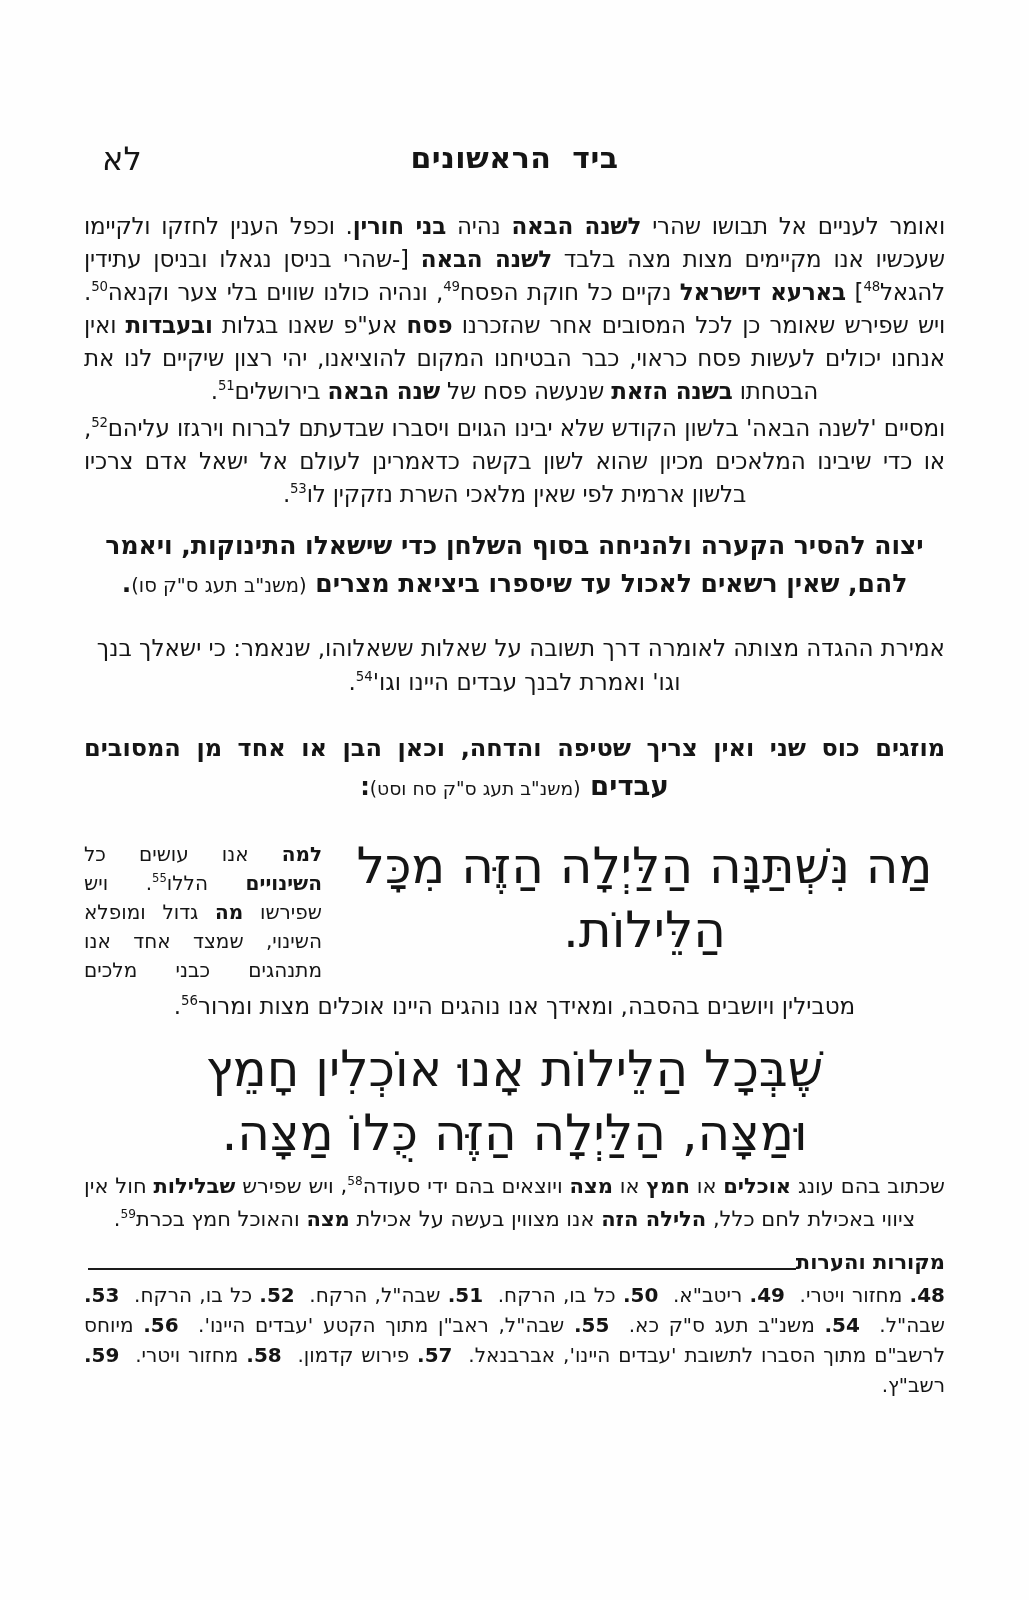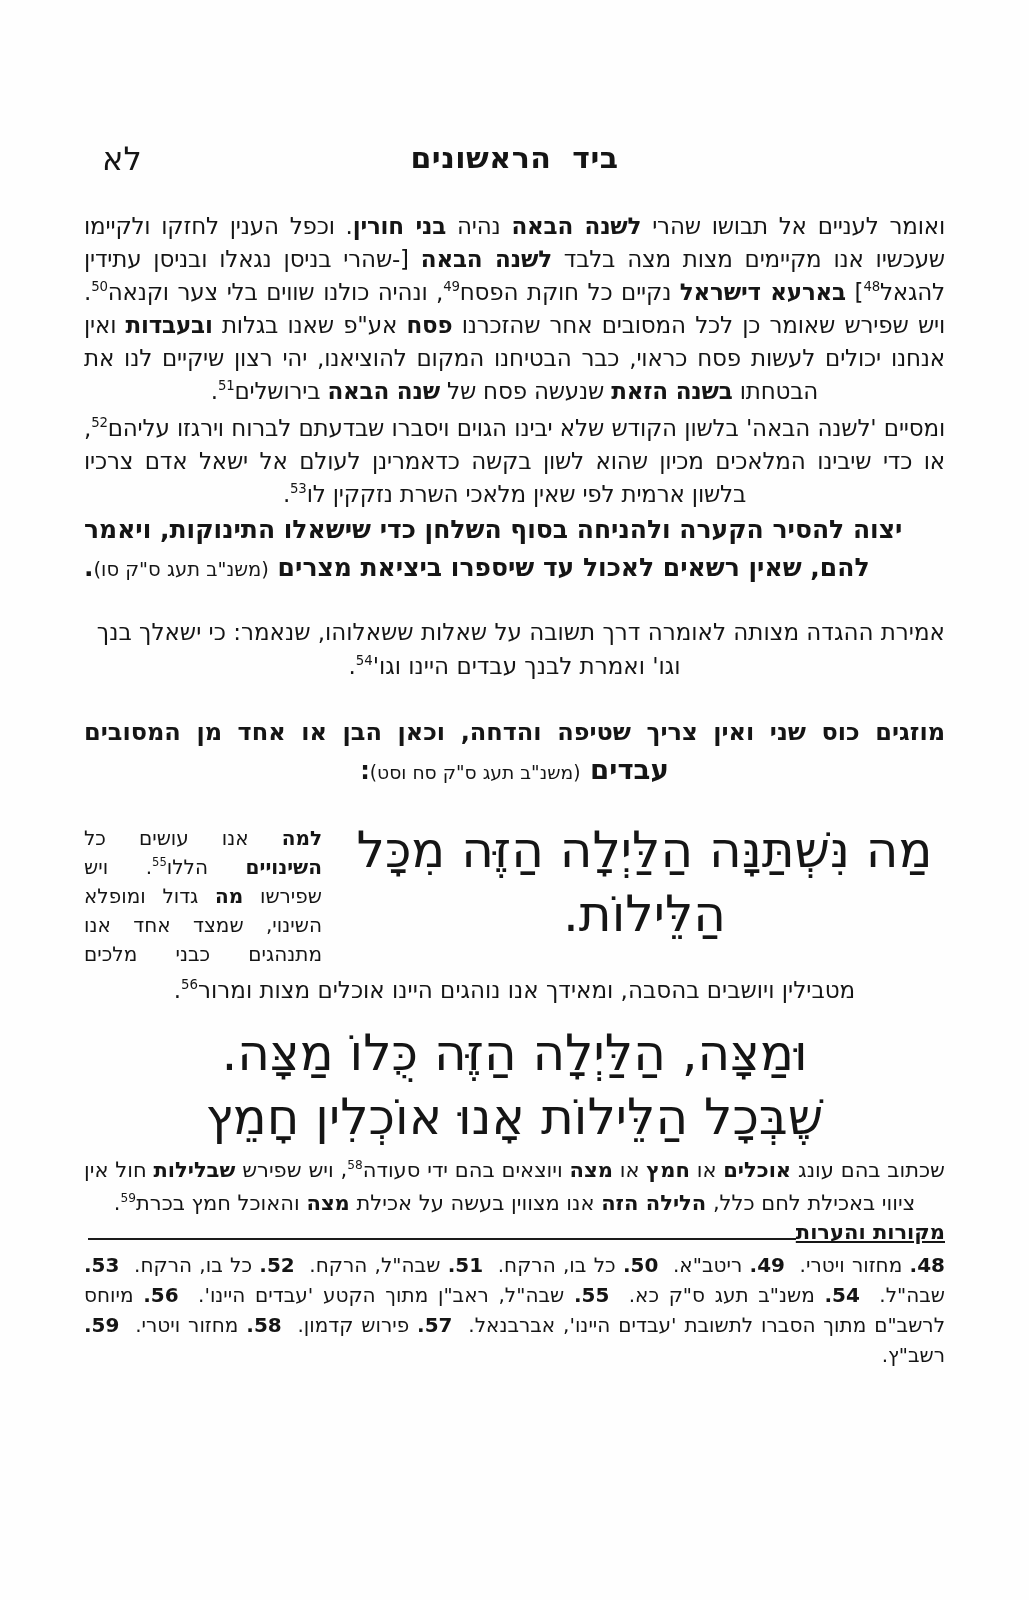--- a/index.html
+++ b/index.html
@@ -19,22 +19,22 @@
   .page-num { position:absolute; left:18px; top:0; font-size:32px; }
 
   .para {
     font-size:23px; line-height:33px; letter-spacing:-0.2px;
     text-align:justify; text-align-last:center;
   }
   .para1 { margin-top:26px; }
   .para2 { margin-top:4px; }
 
   .instruction {
-    font-size:25px; line-height:38px;
-    font-weight:bold; text-align:left;
+    margin-top:16px; font-size:25px; line-height:38px;
+    font-weight:bold; text-align:center;
   }
   .amirat {
     margin-top:26px; font-size:23px; line-height:34px;
     text-align:right; text-align-last:center;
   }
   .mozgim {
     margin-top:30px; font-size:24px; line-height:38px;
     font-weight:bold; text-align:justify; text-align-last:center;
   }
 
@@ -45,21 +45,21 @@
     text-align:justify; text-align-last:justify; padding-top:6px;
   }
   .sec-b { margin-top:14px; }
 
   .cont-line { margin-top:4px; font-size:23px; line-height:34px; text-align:center; }
   .cont-para {
     margin-top:5px; font-size:21px; line-height:33px;
     text-align:justify; text-align-last:center;
   }
 
-  .fn-header { display:flex; align-items:flex-end;text-decoration:underline; }
+  .fn-header { margin-top:14px; display:flex; align-items:flex-end; }
   .fn-label { font-size:21px; font-weight:bold; white-space:nowrap; }
   .fn-rule { flex:1; border-bottom:2px solid #1c1c1c; margin-bottom:4px; margin-left:4px; }
   .fn-text {
     margin-top:6px; font-size:20px; line-height:30px;
     text-align:justify; text-align-last:right;
   }
 
   sup { font-size:0.58em; vertical-align:super; line-height:0; }
   b, .b { font-weight:bold; }
   .sm { font-size:0.78em; font-weight:normal; }
@@ -89,22 +89,22 @@
       <div class="big-text">
         <div>מַה נִּשְׁתַּנָּה הַלַּיְלָה הַזֶּה מִכָּל</div>
         <div>הַלֵּילוֹת.</div>
       </div>
       <div class="commentary"><span class="b">למה</span><span> אנו עושים כל </span><span class="b">השינויים</span><span> הללו</span><sup>55</sup><span>. ויש שפירשו </span><span class="b">מה</span><span> גדול ומופלא השינוי, שמצד אחד אנו מתנהגים כבני מלכים</span></div>
     </div>
     <p class="cont-line"><span>מטבילין ויושבים בהסבה, ומאידך אנו נוהגים היינו אוכלים מצות ומרור</span><sup>56</sup><span>.</span></p>
 
     <div class="hag-section sec-b">
       <div class="big-text">
+        <div>שֶׁבְּכָל הַלֵּילוֹת אָנוּ אוֹכְלִין חָמֵץ</div>
         <div>וּמַצָּה, הַלַּיְלָה הַזֶּה כֻּלוֹ מַצָּה.</div>
-        <div>שֶׁבְּכָל הַלֵּילוֹת אָנוּ אוֹכְלִין חָמֵץ</div>
       </div>
     </div>
     <p class="cont-para"><span>שכתוב בהם עונג </span><span class="b">אוכלים</span><span> או </span><span class="b">חמץ</span><span> או </span><span class="b">מצה</span><span> ויוצאים בהם ידי סעודה</span><sup>58</sup><span>, ויש שפירש </span><span class="b">שבלילות</span><span> חול אין ציווי באכילת לחם כלל, </span><span class="b">הלילה הזה</span><span> אנו מצווין בעשה על אכילת </span><span class="b">מצה</span><span> והאוכל חמץ בכרת</span><sup>59</sup><span>.</span></p>
 
     <div class="fn-header">
       <span class="fn-label">מקורות והערות</span>
       <span class="fn-rule"></span>
     </div>
     <p class="fn-text"><b>48.</b> מחזור ויטרי. &nbsp;<b>49.</b> ריטב"א. &nbsp;<b>50.</b> כל בו, הרקח. &nbsp;<b>51.</b> שבה"ל, הרקח. &nbsp;<b>52.</b> כל בו, הרקח. &nbsp;<b>53.</b> שבה"ל. &nbsp;<b>54.</b> משנ"ב תעג ס"ק כא. &nbsp;<b>55.</b> שבה"ל, ראב"ן מתוך הקטע 'עבדים היינו'. &nbsp;<b>56.</b> מיוחס לרשב"ם מתוך הסברו לתשובת 'עבדים היינו', אברבנאל. &nbsp;<b>57.</b> פירוש קדמון. &nbsp;<b>58.</b> מחזור ויטרי. &nbsp;<b>59.</b> רשב"ץ.</p>
 

